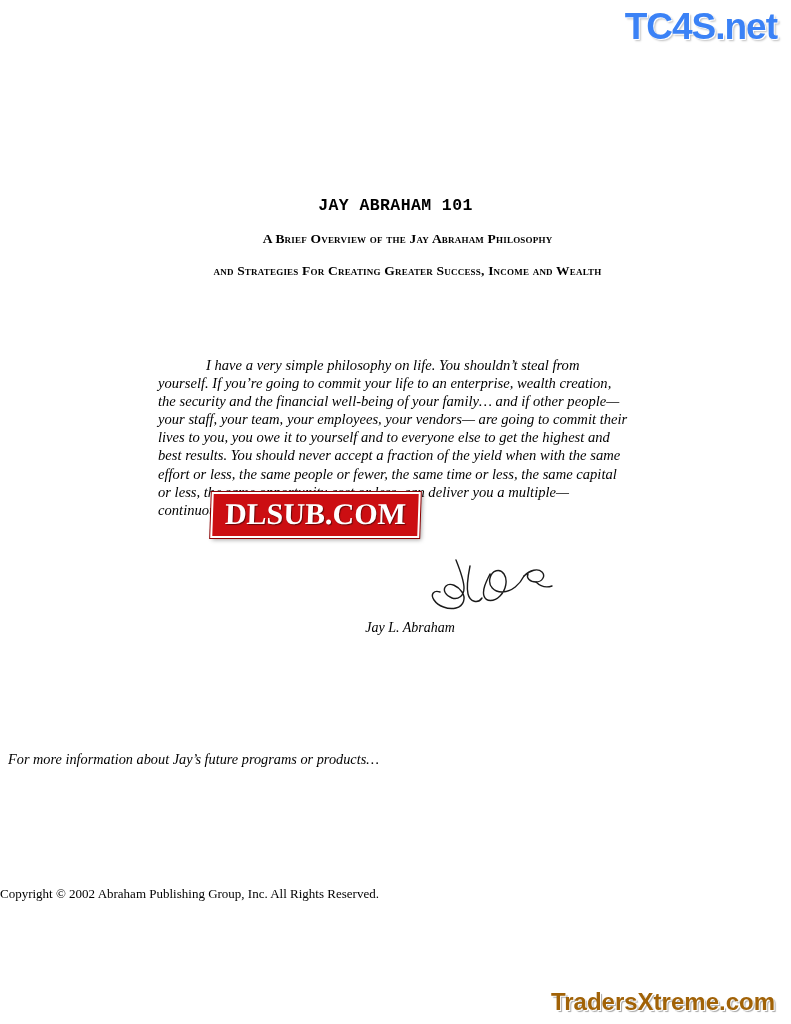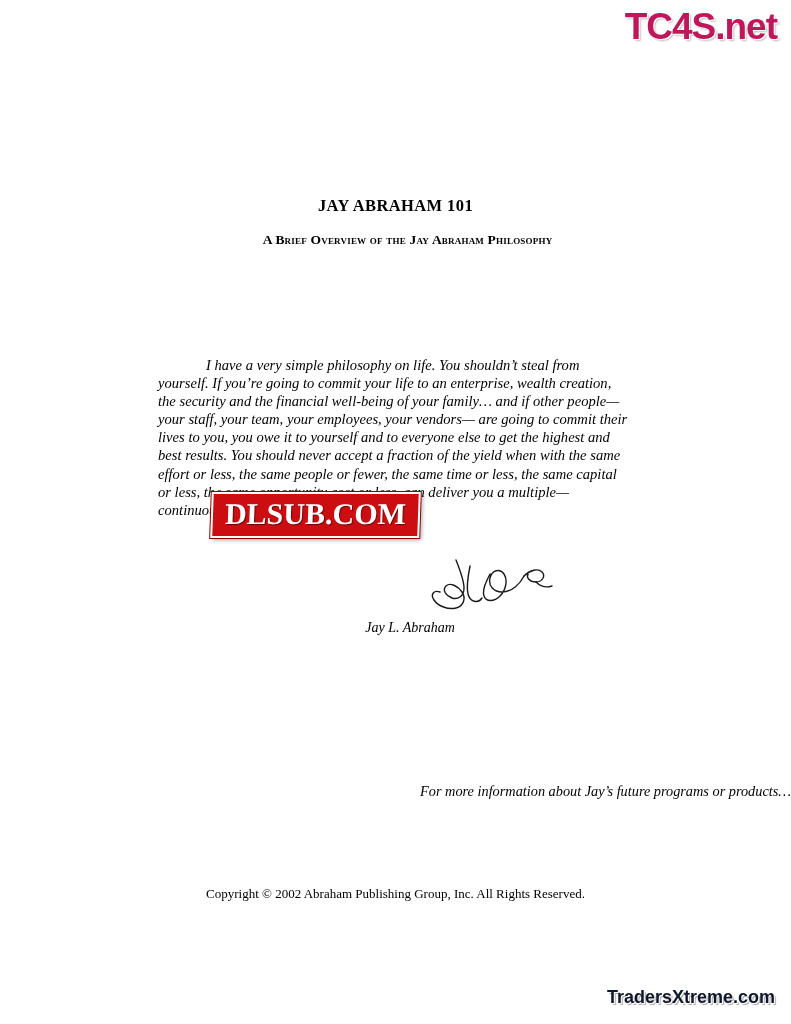--- a/index.html
+++ b/index.html
@@ -18,32 +18,32 @@
 
   
   .wm-top {
     position: absolute;
     top: 6px;
     right: 14px;
     font-family: "Liberation Sans", sans-serif;
     font-weight: bold;
     font-size: 37px;
     letter-spacing: -1px;
-    color: #be185d;
+    color: #3b82f6;
     text-shadow: 1px 1px 0 #ffffff, 2px 2px 2px rgba(0,0,0,0.25);
     margin-left: 22px;
   }
   .wm-bottom {
     position: absolute;
-    bottom: 16px;
+    bottom: 8px;
     right: 16px;
     font-family: "Liberation Sans", sans-serif;
     font-weight: bold;
-    font-size: 18px;
-    color: #0f172a;
+    font-size: 24px;
+    color: #a16207;
     text-shadow: 1px 1px 0 #ffffff, 2px 2px 1px rgba(0,0,0,0.35);
   }
   .wm-center {
     position: absolute;
     left: 211px;
     top: 492px;
     padding: 3px 12px 5px 12px;
     background: #cc0e12;
     border: 2px solid #ffffff;
     box-shadow: 0 0 0 1px #8a0002, 2px 2px 4px rgba(0,0,0,0.35);
@@ -62,21 +62,21 @@
     inset: 0;
   }
   .title-block {
     position: absolute;
     top: 196px;
     left: 0;
     right: 0;
     text-align: center;
   }
   .doc-title {
-    font-family: Liberation Serif, serif;
+    font-family: Liberation Mono, monospace;
     font-weight: bold;
     font-size: 16.5px;
     letter-spacing: 0.4px;
   }
   .doc-sub1, .doc-sub2 {
     font-family: "Liberation Serif", serif;
     font-weight: bold;
     font-size: 13.5px;
     letter-spacing: 0.2px;
     margin-top: 16px;
@@ -116,53 +116,52 @@
     font-style: italic;
     font-size: 14px;
     padding-left: 29px;
   }
 
   .contact {
     position: absolute;
     top: 750px;
     left: 8px;
     right: 0;
-    text-align: right;
+    text-align: left;
     font-size: 14.3px;
     line-height: 18.5px;
-    margin-top: 32px;
   }
   .contact .it {
     font-style: italic;
   }
   .url {
     position: absolute;
     top: 820px;
     left: 0;
     right: 0;
     text-align: center;
     font-size: 14.3px;
   }
   .copyright {
     position: absolute;
     top: 886px;
     left: 0;
     right: 0;
-    text-align: center;
     font-size: 13px;
   }
 </style>
 </head>
 <body>
 
 <div class="page">
 
   <div class="title-block">
     <div class="doc-title">JAY ABRAHAM 101</div>
     <div class="doc-sub1 sc">A Brief Overview of the Jay Abraham Philosophy</div>
+    <div class="doc-sub2 sc">and Strategies For Creating Greater Success, Income and Wealth</div>
   </div>
 
   <div class="quote">I have a very simple philosophy on life. You shouldn’t steal from yourself. If you’re going to commit your life to an enterprise, wealth creation, the security and the financial well-being of your family… and if other people— your staff, your team, your employees, your vendors— are going to commit their lives to you, you owe it to yourself and to everyone else to get the highest and best results. You should never accept a fraction of the yield when with the same effort or less, the same people or fewer, the same time or less, the same capital or less, the same opportunity cost or less, can deliver you a multiple— continuously and perpetually.</div>
 
   <div class="signature">
     <svg width="150" height="60" viewBox="0 0 150 60" xmlns="http://www.w3.org/2000/svg">
       <g fill="none" stroke="#1a1a1a" stroke-width="1.4" stroke-linecap="round">
         <path d="M36 4 C40 14, 44 24, 44 32 C44 40, 38 44, 32 42 C26 40, 22 34, 26 30 C30 26, 38 30, 42 36 C46 42, 44 50, 36 52 C28 54, 18 50, 14 44 C10 38, 14 34, 20 36"></path>
         <path d="M50 10 C48 20, 46 30, 48 38 C50 46, 58 48, 62 42"></path>
         <path d="M70 18 C66 26, 62 34, 64 40 C66 46, 74 46, 80 40 C86 34, 88 24, 84 18 C80 12, 72 14, 70 22 C68 30, 74 36, 82 36 C92 36, 100 28, 104 20"></path>

